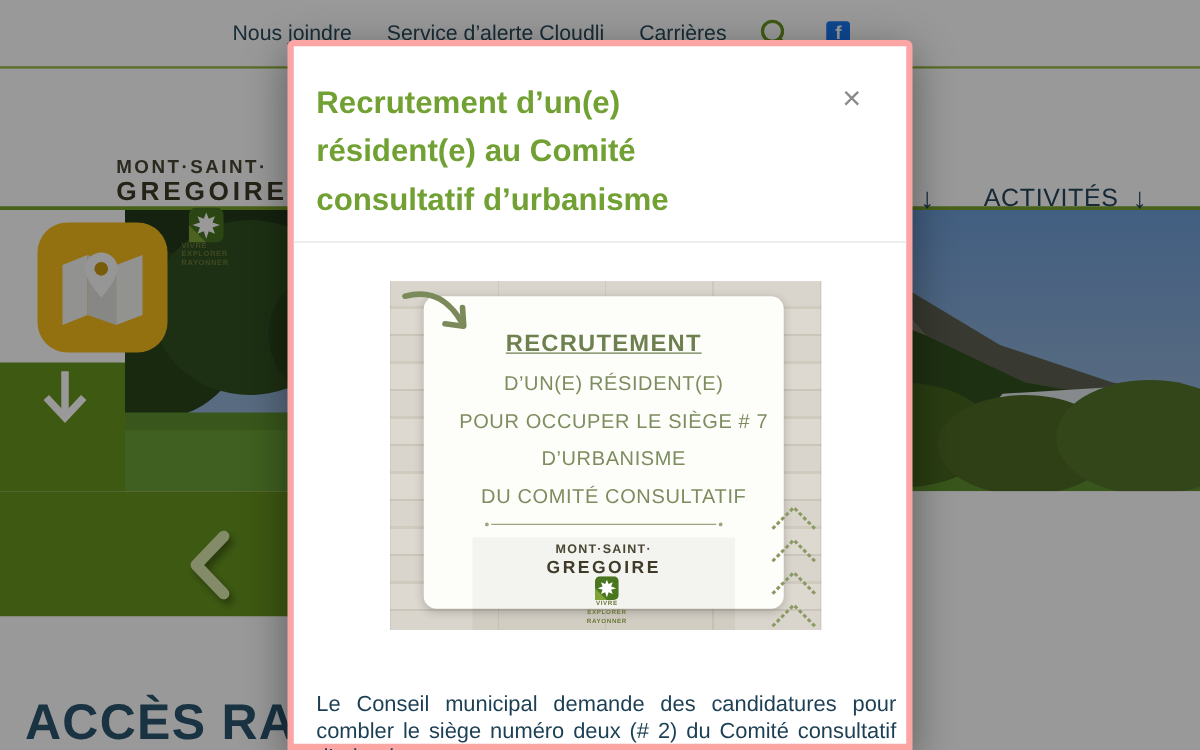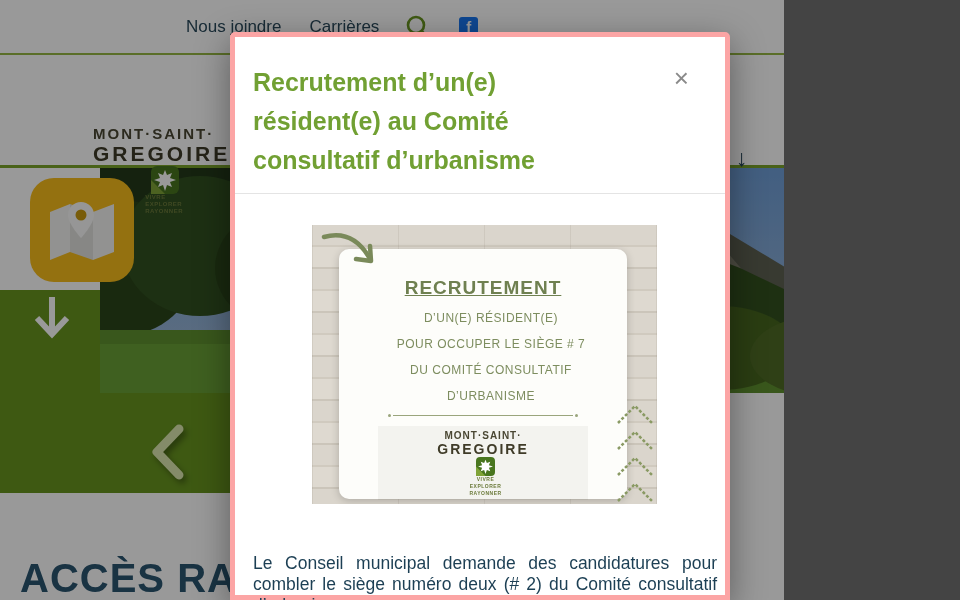--- a/index.html
+++ b/index.html
@@ -1,16 +1,16 @@
 <!DOCTYPE html>
 <html><head>
 <meta charset="utf-8">
 <style>
   html,body{margin:0;padding:0;background:#444;}
-  #page{position:relative;width:784px;height:600px;overflow:hidden;background:#fff;
+  #page{position:relative;width:960px;height:600px;overflow:hidden;background:#fff;
         font-family:"Liberation Sans","DejaVu Sans",sans-serif;}
   
   .topbar{position:absolute;left:0;top:0;width:960px;height:53px;background:#fff;
           border-bottom:2px solid #96b743;display:flex;align-items:center;z-index:10;}
   .topbar-links{display:flex;align-items:center;gap:28px;margin-left:186px;}
   .toplink{font-size:17px;color:#2a4a5c;cursor:pointer;white-space:nowrap;}
   .search-ic{margin-left:26px;cursor:pointer;display:flex;}
   .fb-ic{margin-left:28px;width:19px;height:19px;background:#1877f2;border-radius:3px;
          color:#fff;font-weight:bold;font-size:15px;display:flex;align-items:center;
          justify-content:center;cursor:pointer;}
@@ -53,24 +53,24 @@
   
   .poster{position:absolute;left:77px;top:188px;width:345px;height:279px;
           background:#d8d3c9;overflow:hidden;
           background-image:repeating-linear-gradient(180deg,#dad5cc 0 20px,#d0cabf 20px 22px,
              #ded9d0 22px 42px,#cbc5ba 42px 44px);}
   .poster::after{content:"";position:absolute;inset:0;
           background-image:repeating-linear-gradient(90deg,rgba(120,110,95,.12) 0 1px,
              transparent 1px 86px);}
   .poster-card{position:absolute;left:27px;top:12px;width:288px;height:250px;background:#fdfdfa;
                border-radius:10px;box-shadow:0 2px 8px rgba(0,0,0,.2);text-align:center;
-               box-sizing:border-box;padding-top:28px;z-index:1;margin-top:12px;}
+               box-sizing:border-box;padding-top:28px;z-index:1;}
   .p-head{font-size:19px;font-weight:bold;letter-spacing:1px;color:#6f8050;
           text-decoration:underline;}
-  .p-line{font-size:12px;letter-spacing:.5px;color:#7d8d5f;margin-top:12px;padding-left:16px;}
+  .p-line{font-size:16px;letter-spacing:.5px;color:#7d8d5f;margin-top:12px;padding-left:16px;}
   .p-div{margin:11px auto 0;width:190px;display:flex;align-items:center;gap:2px;}
   .p-div .bar{flex:1;height:1px;background:#9aa57c;}
   .p-div .dot{width:3px;height:3px;border-radius:50%;background:#9aa57c;}
   .p-logo{margin:9px auto 0;display:flex;align-items:center;justify-content:center;
           background:rgba(60,55,40,.05);width:210px;padding:4px 0;}
   .p-logo .logo-text .l1{font-size:10px;letter-spacing:1px;color:#4a4733;font-weight:bold;}
   .p-logo .logo-text .l2{font-size:14px;letter-spacing:2px;color:#3f3b28;font-weight:bold;}
   .p-logo .logo-mark{width:19px;height:19px;margin-left:4px;}
   .p-logo .logo-tag span{font-size:5px;}
   .poster-arrow{position:absolute;left:8px;top:4px;z-index:2;}
@@ -81,20 +81,21 @@
   svg{display:block;}
 </style>
 </head>
 <body>
 
 <div id="page">
 
   <div class="topbar">
     <div class="topbar-links">
       <span class="toplink">Nous joindre</span>
+      <span class="toplink">Service d’alerte Cloudli</span>
       <span class="toplink">Carrières</span>
     </div>
     <span class="search-ic">
       <svg width="26" height="26" viewBox="0 0 26 26">
         <circle cx="11" cy="11" r="8" fill="none" stroke="#699621" stroke-width="2.6"></circle>
         <line x1="17" y1="17" x2="23" y2="24" stroke="#699621" stroke-width="2.6"></line>
       </svg>
     </span>
     <span class="fb-ic">f</span>
   </div>
@@ -198,22 +199,22 @@
     <button class="modal-close">
       <span>×</span>
     </button>
     <div class="modal-divider"></div>
 
     <div class="poster">
       <div class="poster-card">
         <div class="p-head">RECRUTEMENT</div>
         <div class="p-line">D’UN(E) RÉSIDENT(E)</div>
         <div class="p-line">POUR OCCUPER LE SIÈGE # 7</div>
+        <div class="p-line">D’URBANISME</div>
         <div class="p-line">DU COMITÉ CONSULTATIF</div>
-        <div class="p-line">D’URBANISME</div>
         <div class="p-div">
           <span class="dot"></span>
             <span class="bar"></span>
             <span class="dot"></span>
         </div>
         <div class="p-logo msg-logo" style="position:static;">
           <div class="logo-text">
             <div class="l1">MONT·SAINT·</div>
             <div class="l2">GREGOIRE</div>
           </div>

